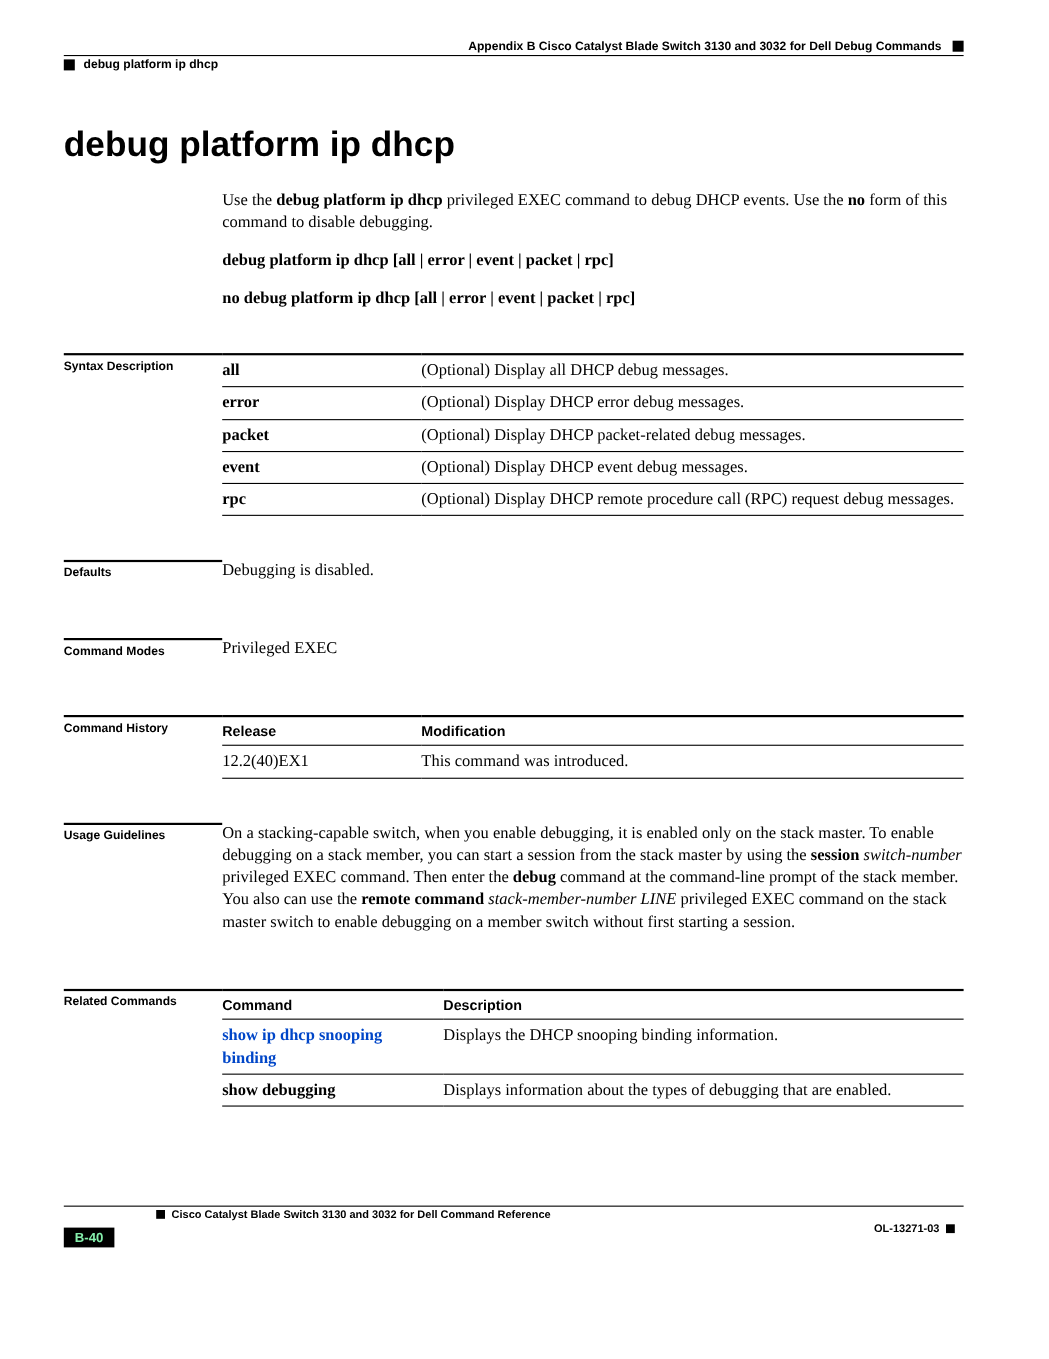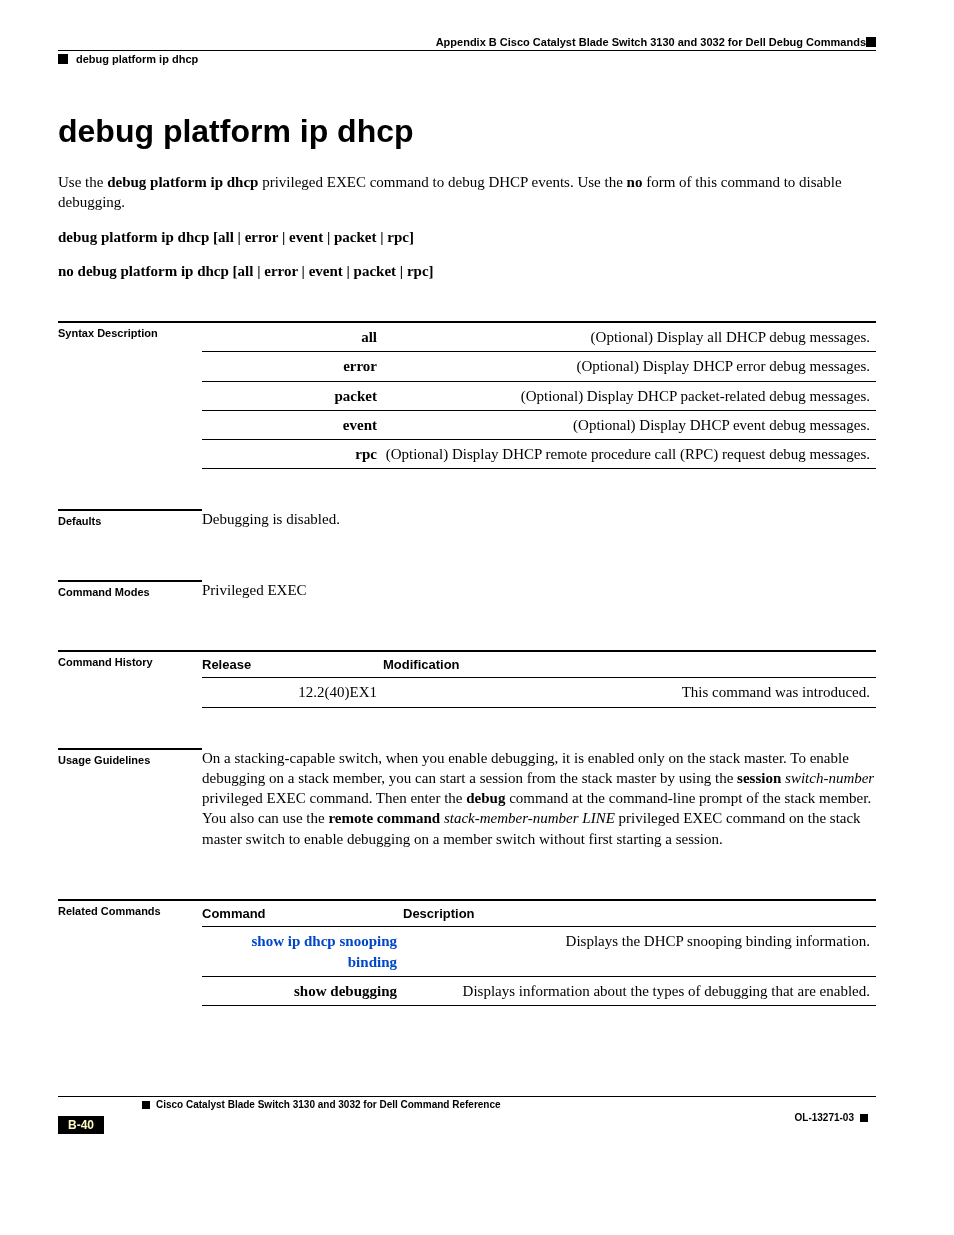--- a/index.html
+++ b/index.html
@@ -19,20 +19,21 @@
   .hdr-line {
     display: flex;
     justify-content: flex-end;
     align-items: center;
     margin-bottom: 2px;
   }
   .hdr-text {
     font-family: Arial, Helvetica, sans-serif;
     font-weight: bold;
     font-size: 11px;
+    margin-right: 10px;
   }
   .hdr-bar {
     height: 10px;
     width: 10px;
     background: #000;
   }
   .hdr-rule {
     border: none;
     border-top: 1.5px solid #000;
     margin: 0 0 2px 0;
@@ -53,20 +54,21 @@
     font-weight: bold;
     font-size: 11px;
   }
   h1.page-title {
     font-family: Arial, Helvetica, sans-serif;
     font-weight: bold;
     font-size: 32px;
     margin: 0 0 22px 0;
   }
   .body-indent {
+    margin-left: 144px;
     font-size: 15px;
     line-height: 1.35;
   }
   .body-indent p { margin: 0 0 14px 0; }
   .cmd-syntax { margin: 0 0 12px 0; font-weight: bold; }
   .section {
     display: flex;
     margin-top: 40px;
   }
   .section-label {
@@ -96,21 +98,20 @@
     font-size: 13px;
     border-top: 2px solid #000;
     border-bottom: 1px solid #000;
     padding: 4px 6px 4px 0;
     margin-left: 40px;
   }
   .tbl td {
     border-bottom: 1px solid #000;
     padding: 4px 6px 4px 0;
     vertical-align: top;
-    text-align: right;
   }
   .tbl td.key { font-weight: bold; width: 175px; }
   .link { color: #0046c8; font-weight: bold; }
   .footer-rule {
     border: none;
     border-top: 1.5px solid #000;
     margin: 90px 0 0 0;
   }
   .footer-row {
     display: flex;
@@ -124,21 +125,21 @@
     font-size: 10px;
     margin-left: 84px;
   }
   .footer-left-2 {
     display: flex;
     align-items: center;
     margin-top: 4px;
   }
   .pgnum {
     background: #000;
-    color: #fef9c3;
+    color: #86efac;
     font-family: Arial, Helvetica, sans-serif;
     font-weight: bold;
     font-size: 12px;
     padding: 2px 10px;
   }
   .footer-right {
     font-family: Arial, Helvetica, sans-serif;
     font-weight: bold;
     font-size: 10px;
     margin-right: 8px;

